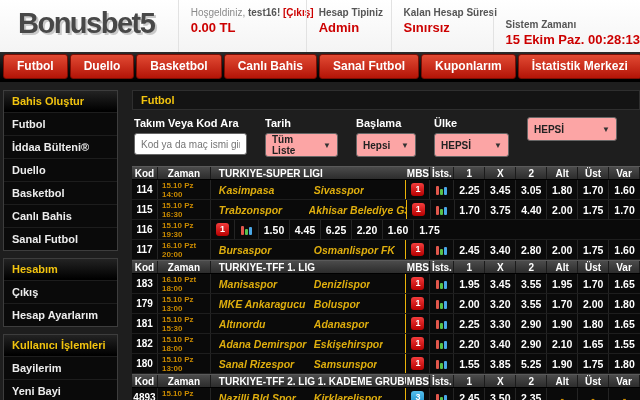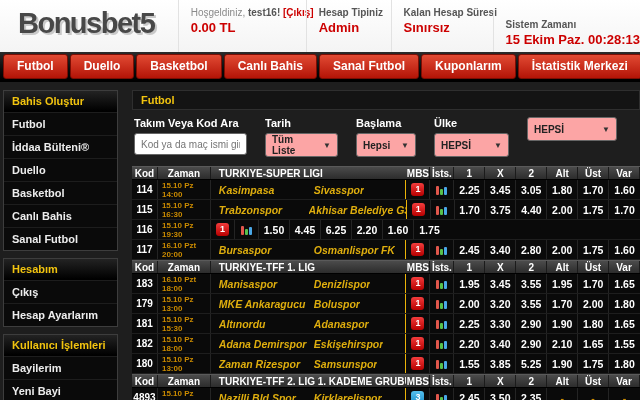--- a/index.html
+++ b/index.html
@@ -424,21 +424,21 @@
           <div class="c-odd">1.65</div>
           <div class="c-odd">1.55</div>
         </div>
         <div class="t-row">
           <div class="c-kod">180</div>
           <div class="c-zaman">
             <span>15.10 Pz</span>
             <span>13:00</span>
           </div>
           <div class="c-match">
-            <span class="home">Zaman Rizespor</span>
+            <span class="home">Sanal Rizespor</span>
             <span class="away">Samsunspor</span>
           </div>
           <div class="c-mbs">
             <span class="badge" style="background: linear-gradient(rgb(242, 60, 60), rgb(183, 0, 0));">1</span>
           </div>
           <div class="c-ists">
             <span class="ists-icon">
               <span class="b1"></span>
               <span class="b2"></span>
               <span class="b3"></span>

